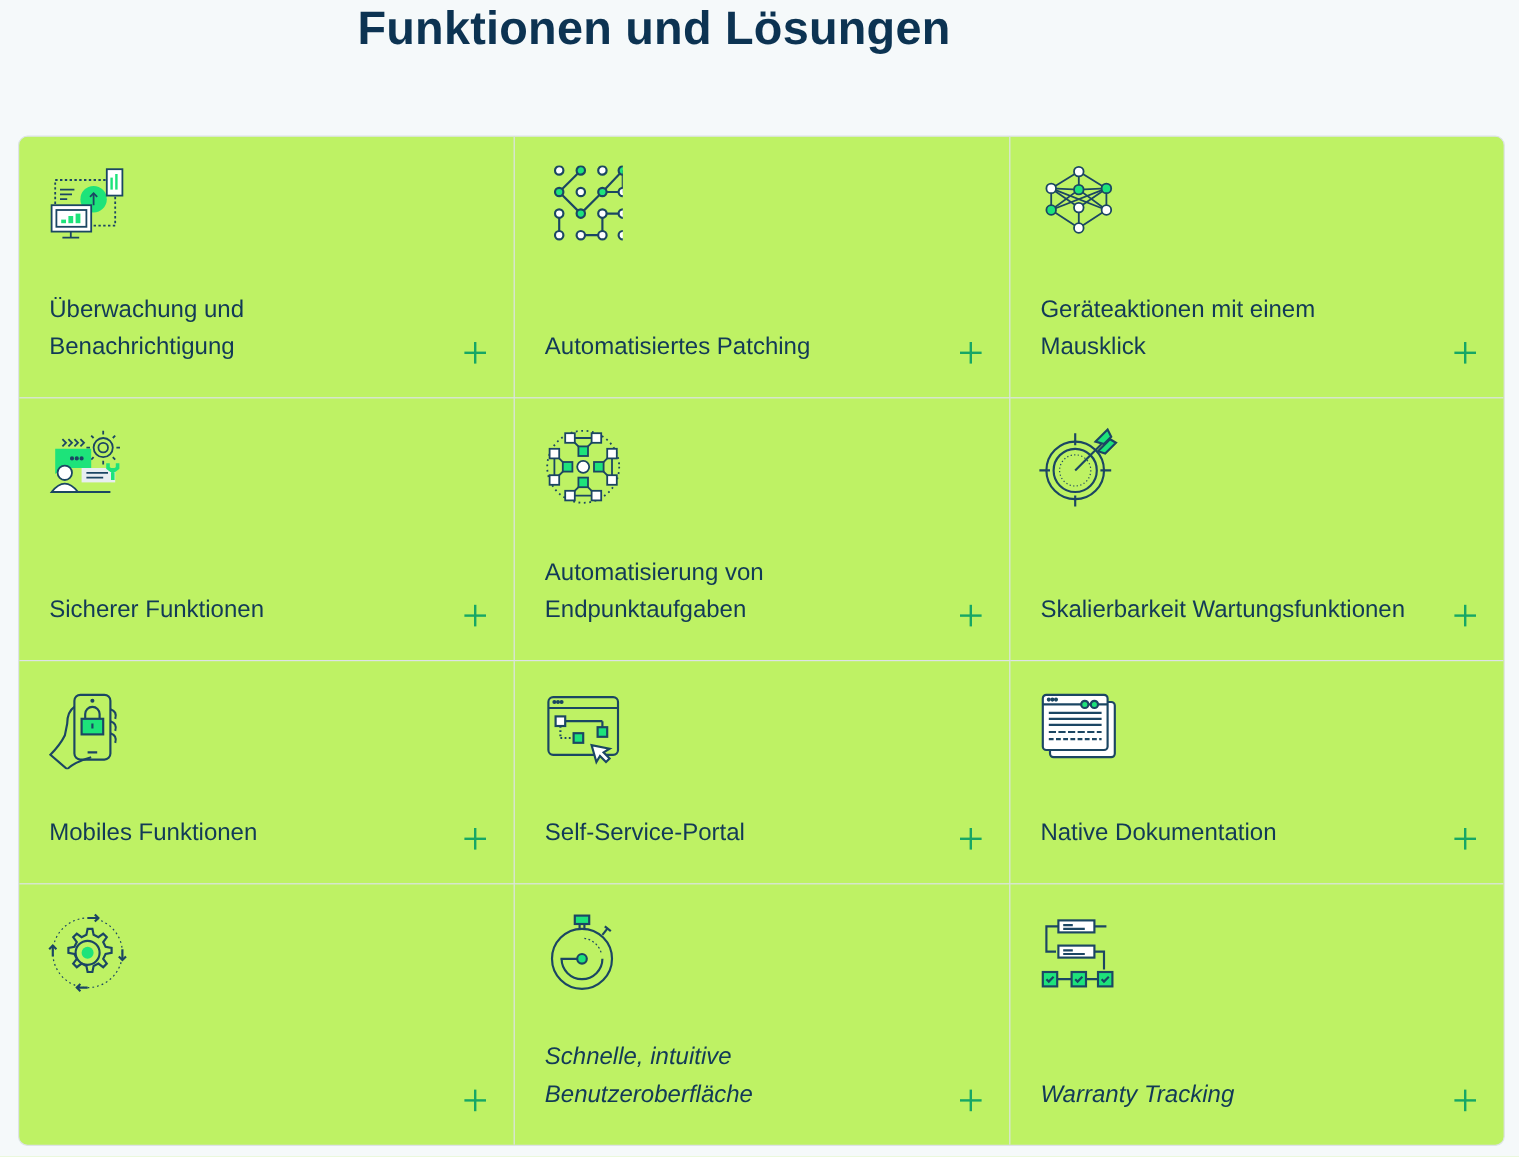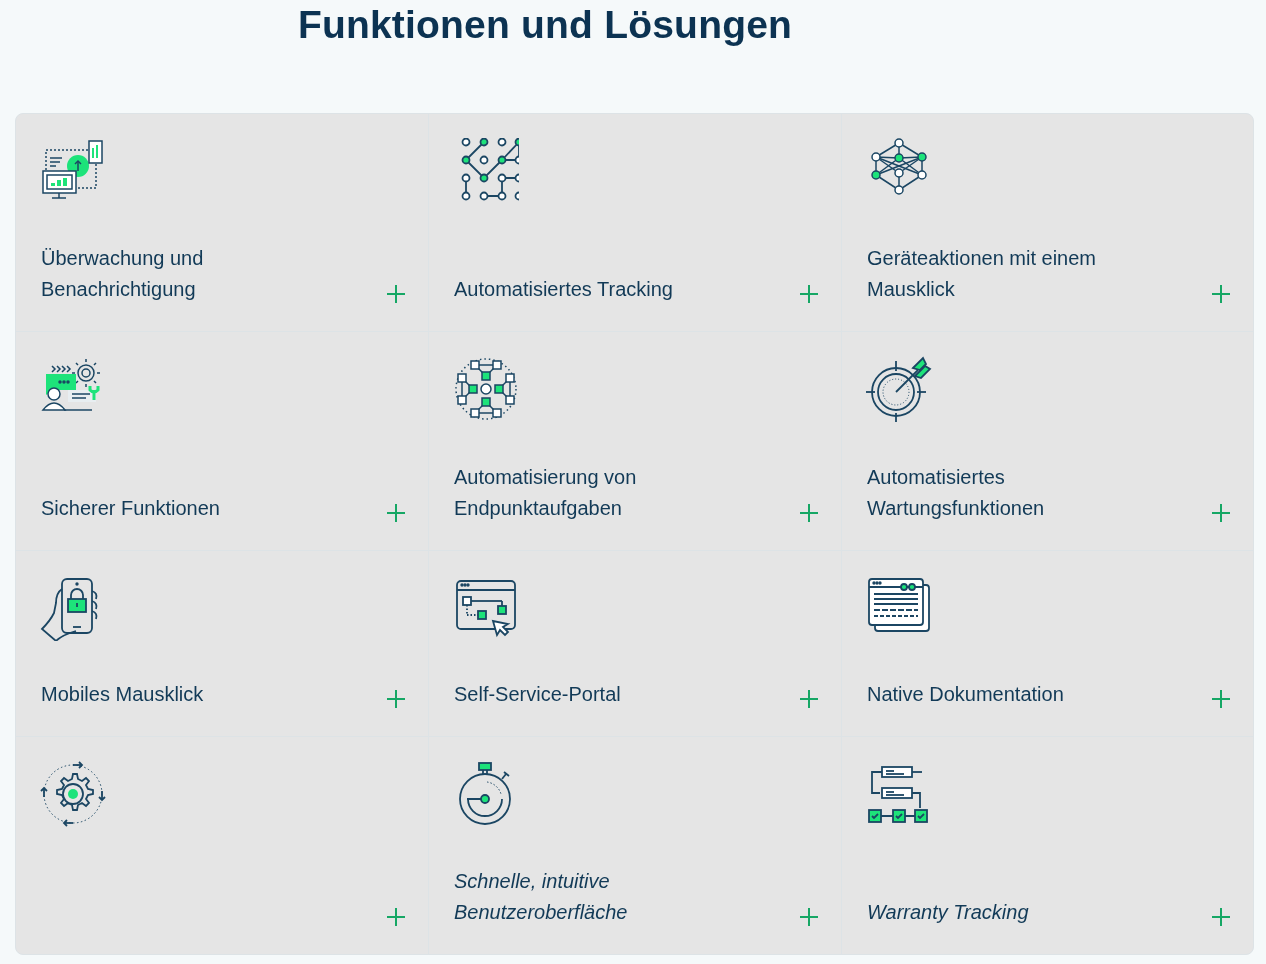--- a/index.html
+++ b/index.html
@@ -17,21 +17,21 @@
       font-size: 39px;
       font-weight: 600;
       color: #0c3352;
       letter-spacing: 0.2px;
     }
     .grid {
       position: absolute;
       top: 113px; left: 15px;
       width: 1239px;
       height: 842px;
-      background: #e5e5e5;
+      background: #bef264;
       border: 1px solid #dde3e6;
       border-radius: 8px;
       display: grid;
       grid-template-columns: 413px 413px 411px;
       grid-template-rows: 218px 219px 186px 217px;
       overflow: hidden;
     }
     .card {
       position: relative;
       border-right: 1px solid #dde3e6;
@@ -120,21 +120,21 @@
         <circle cx="13" cy="40" r="3.5"></circle>
           <circle cx="31" cy="40" r="3.5" fill="#1de37a"></circle>
           <circle cx="49" cy="40" r="3.5"></circle>
           <circle cx="66" cy="40" r="3.5"></circle>
         <circle cx="13" cy="58" r="3.5"></circle>
           <circle cx="31" cy="58" r="3.5"></circle>
           <circle cx="49" cy="58" r="3.5"></circle>
           <circle cx="66" cy="58" r="3.5"></circle>
       </svg>
     </div>
-    <div class="label">Automatisiertes Tracking</div>
+    <div class="label">Automatisiertes Patching</div>
     <div class="plus"></div>
   </div>
 
   <div class="card col-3">
     <div class="icon">
       <svg viewBox="0 0 66 66" fill="#fff" stroke="#1b4663" stroke-width="1.5">
         <g fill="none">
           <line x1="33" y1="5" x2="10" y2="19"></line>
             <line x1="33" y1="5" x2="56" y2="19"></line>
             <line x1="33" y1="5" x2="33" y2="20"></line>
@@ -236,38 +236,38 @@
         <circle cx="30" cy="36" r="13" stroke-width="1" stroke-dasharray="1 2"></circle>
         <line x1="30" y1="5" x2="30" y2="15"></line>
           <line x1="30" y1="57" x2="30" y2="67"></line>
         <line x1="0" y1="36" x2="9" y2="36"></line>
           <line x1="51" y1="36" x2="60" y2="36"></line>
         <line x1="30" y1="36" x2="52" y2="14"></line>
         <path d="M47 12 l10-10 l3 6 l-6 6 z" fill="#1de37a"></path>
           <path d="M49 20 l10-10 l5 3 l-9 9 z" fill="#1de37a"></path>
       </svg>
     </div>
-    <div class="label">Automatisiertes Wartungsfunktionen</div>
+    <div class="label">Skalierbarkeit Wartungsfunktionen</div>
     <div class="plus"></div>
   </div>
 
   <div class="card">
     <div class="icon">
       <svg viewBox="0 0 66 66" fill="none" stroke="#1b4663" stroke-width="1.8">
         <rect x="22" y="4" width="30" height="54" rx="5"></rect>
         <circle cx="37" cy="9" r="0.8" fill="#1b4663"></circle>
           <line x1="33" y1="52" x2="41" y2="52"></line>
         <path d="M31 24 v-4 a6 6 0 0 1 12 0 v4"></path>
         <rect x="28" y="24" width="18" height="13" fill="#1de37a"></rect>
           <line x1="37" y1="28" x2="37" y2="32"></line>
         <path d="M22 14 q-6 4-6 14 l-2 10 q-4 8-12 16 l14 12 q6-6 20-10"></path>
         <path d="M52 16 q6 2 4 8 M52 26 q6 2 4 8 M52 36 q6 2 4 8"></path>
       </svg>
     </div>
-    <div class="label">Mobiles Mausklick</div>
+    <div class="label">Mobiles Funktionen</div>
     <div class="plus"></div>
   </div>
 
   <div class="card">
     <div class="icon">
       <svg viewBox="0 0 66 66" fill="none" stroke="#1b4663" stroke-width="1.8">
         <rect x="4" y="6" width="58" height="48" rx="4"></rect>
           <line x1="4" y1="15" x2="62" y2="15"></line>
         <circle cx="9" cy="10" r="0.8" fill="#1b4663"></circle>
           <circle cx="12" cy="10" r="0.8" fill="#1b4663"></circle>

